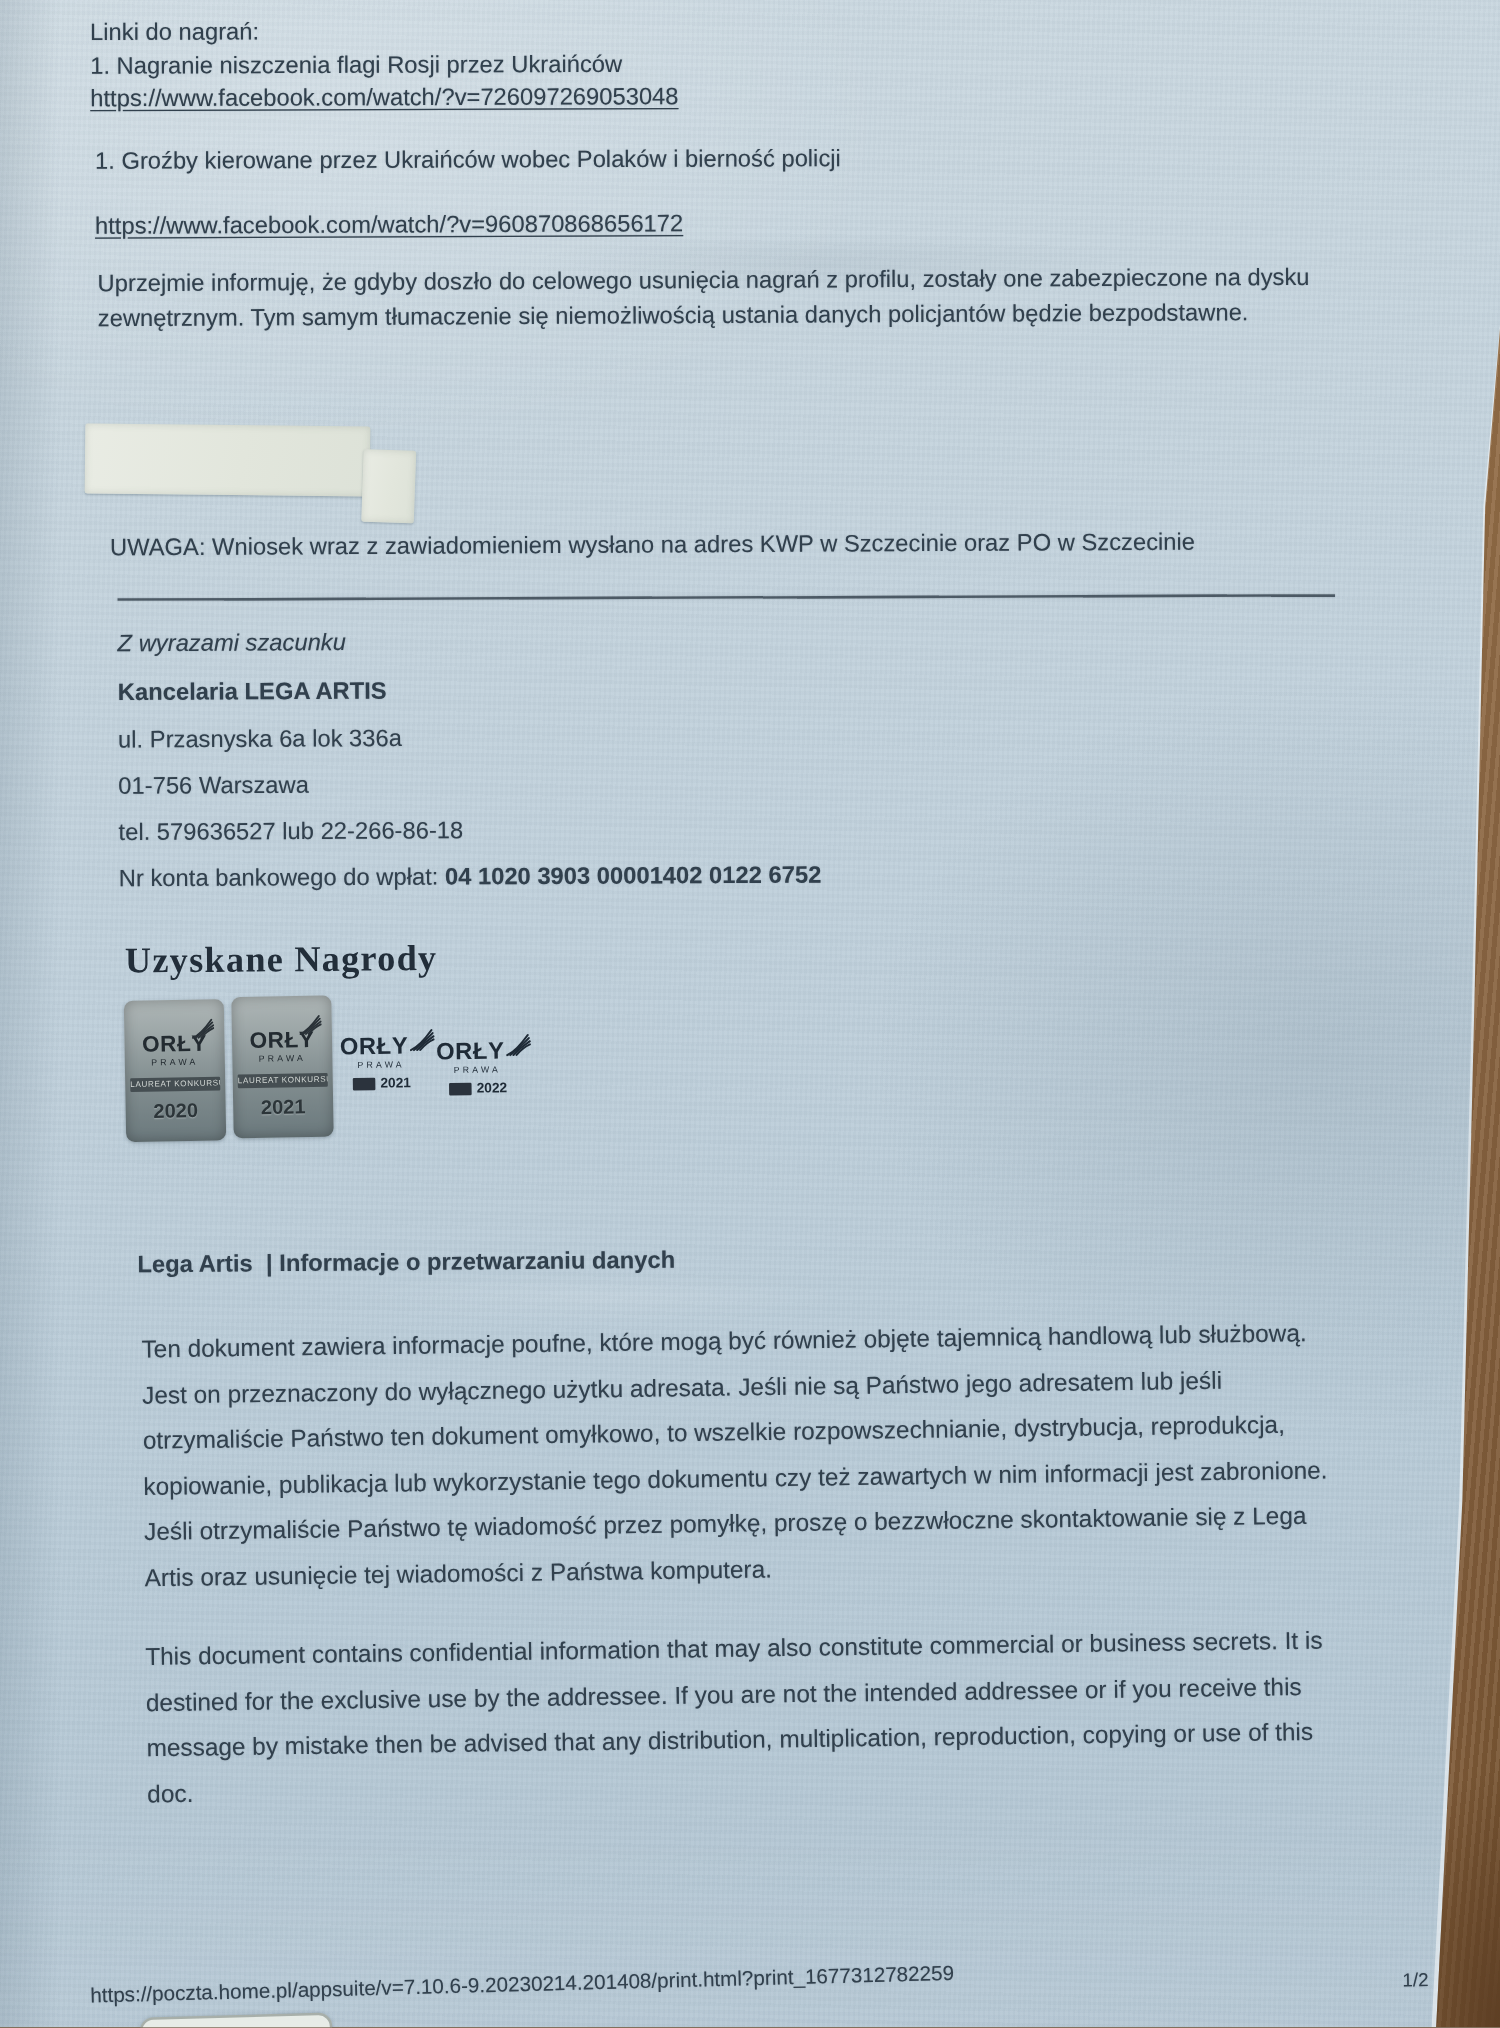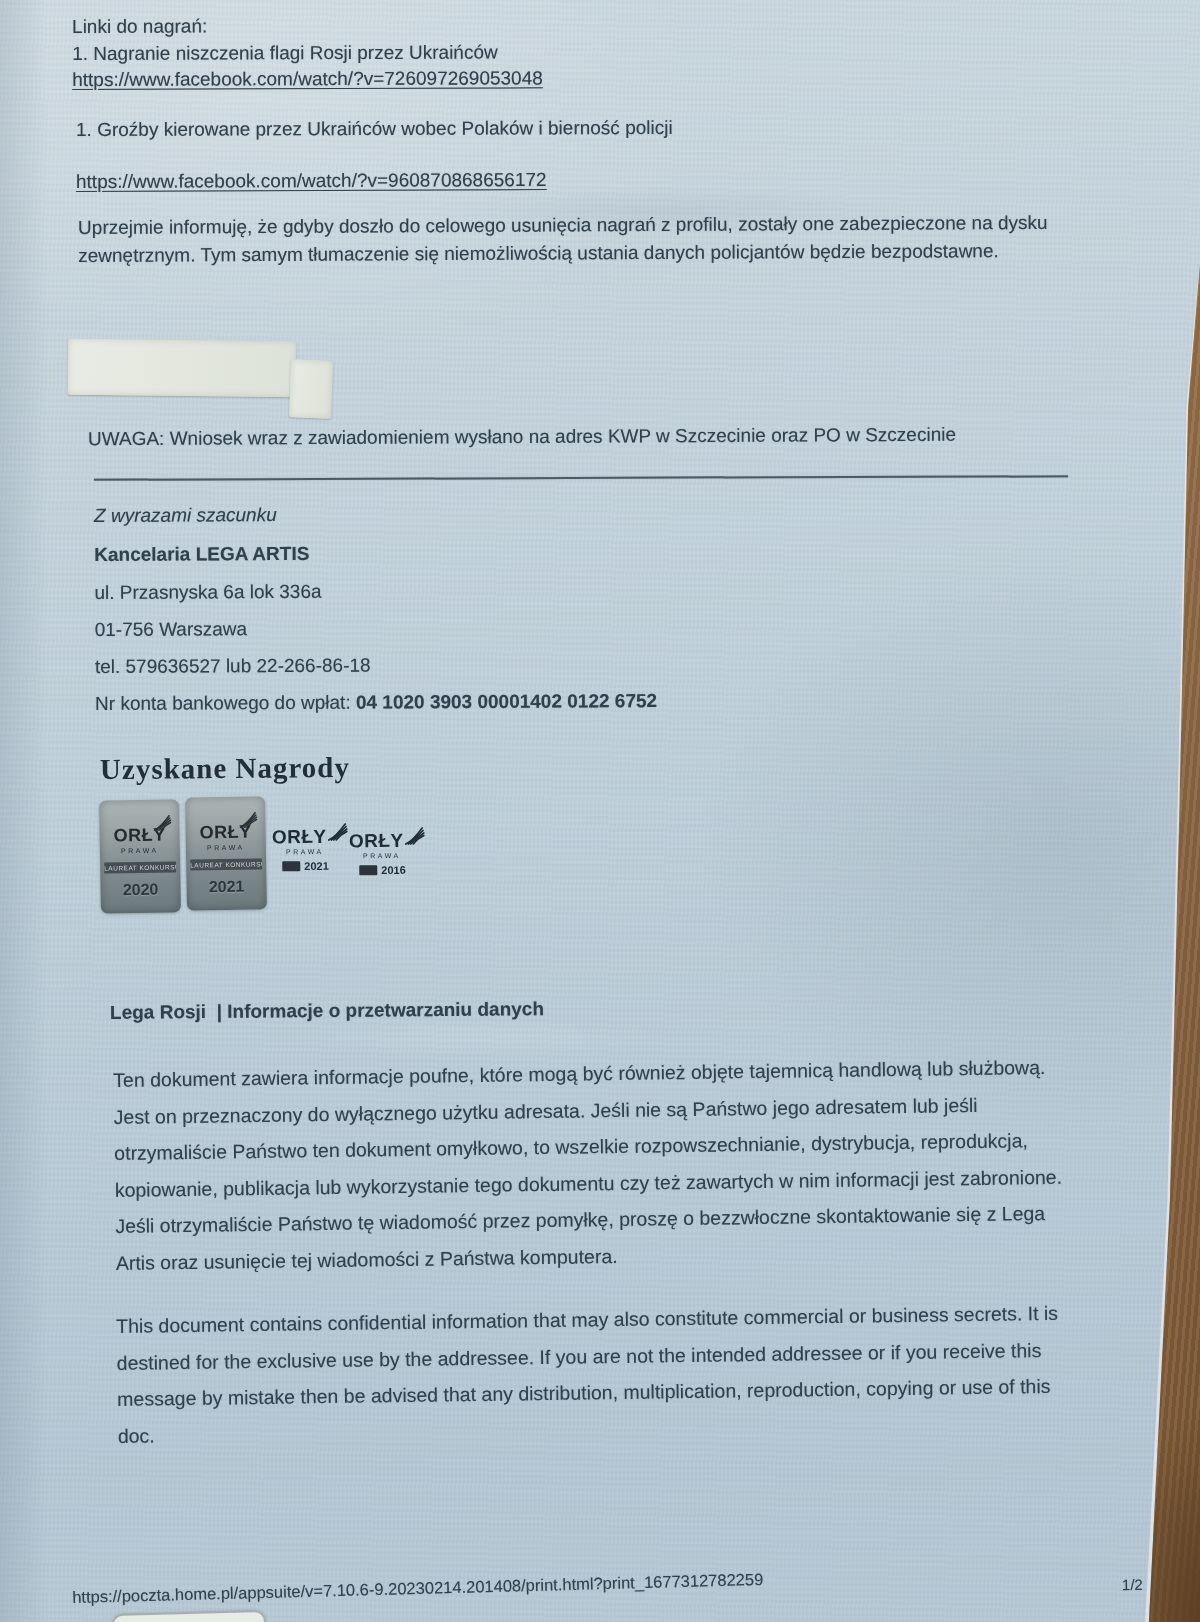--- a/index.html
+++ b/index.html
@@ -152,25 +152,25 @@
       <span class="wing" style="color:#1f2b37;margin-left:1px;"><svg width="20" height="20" viewBox="0 0 24 24" fill="none" stroke="currentColor" stroke-width="2" stroke-linecap="round">
             <path d="M1 22 Q10 18 21 3"></path>
             <path d="M4 22 Q12 16 22 6"></path>
             <path d="M7 22 Q14 15 23 9"></path>
             <path d="M10 22 Q16 15 23 12"></path>
           </svg></span>
     </div>
     <div class="sub">PRAWA</div>
     <div class="row2">
       <div class="tag"></div>
-      <div class="year">2016</div>
+      <div class="year">2022</div>
     </div>
   </div>
 
-  <div class="abs txt bold" style="left:110px;top:1000px;font-size:19px;transform:rotate(-0.5deg);"><span>Lega Rosji</span>&nbsp;&nbsp;<span>| Informacje o przetwarzaniu danych</span></div>
+  <div class="abs txt bold" style="left:110px;top:1000px;font-size:19px;transform:rotate(-0.5deg);"><span>Lega Artis</span>&nbsp;&nbsp;<span>| Informacje o przetwarzaniu danych</span></div>
 
   <div class="abs txt para" style="left:113px;top:1062px;width:948px;font-size:19.5px;line-height:36.5px;transform:rotate(-0.8deg);transform-origin:left top;">Ten dokument zawiera informacje poufne, które mogą być również objęte tajemnicą handlową lub służbową. Jest on przeznaczony do wyłącznego użytku adresata. Jeśli nie są Państwo jego adresatem lub jeśli otrzymaliście Państwo ten dokument omyłkowo, to wszelkie rozpowszechnianie, dystrybucja, reprodukcja, kopiowanie, publikacja lub wykorzystanie tego dokumentu czy też zawartych w nim informacji jest zabronione. Jeśli otrzymaliście Państwo tę wiadomość przez pomyłkę, proszę o bezzwłoczne skontaktowanie się z Lega Artis oraz usunięcie tej wiadomości z Państwa komputera.</div>
 
   <div class="abs txt para" style="left:116px;top:1308px;width:948px;font-size:19.5px;line-height:36.5px;transform:rotate(-0.8deg);transform-origin:left top;">This document contains confidential information that may also constitute commercial or business secrets. It is destined for the exclusive use by the addressee. If you are not the intended addressee or if you receive this message by mistake then be advised that any distribution, multiplication, reproduction, copying or use of this doc.</div>
 
   <div class="abs txt" style="left:1122px;top:1576px;font-size:15px;transform:rotate(-1deg);">1/2</div>
   <div class="abs" id="sticker-hint" style="left:112px;top:1612px;width:150px;height:30px;transform:rotate(-1.5deg);"></div>
   <div class="abs txt" style="left:72px;top:1588px;font-size:16.5px;transform:rotate(-1.5deg);transform-origin:left top;">https://poczta.home.pl/appsuite/v=7.10.6-9.20230214.201408/print.html?print_1677312782259</div>
 
   <div class="abs" id="paper-edge"></div>

